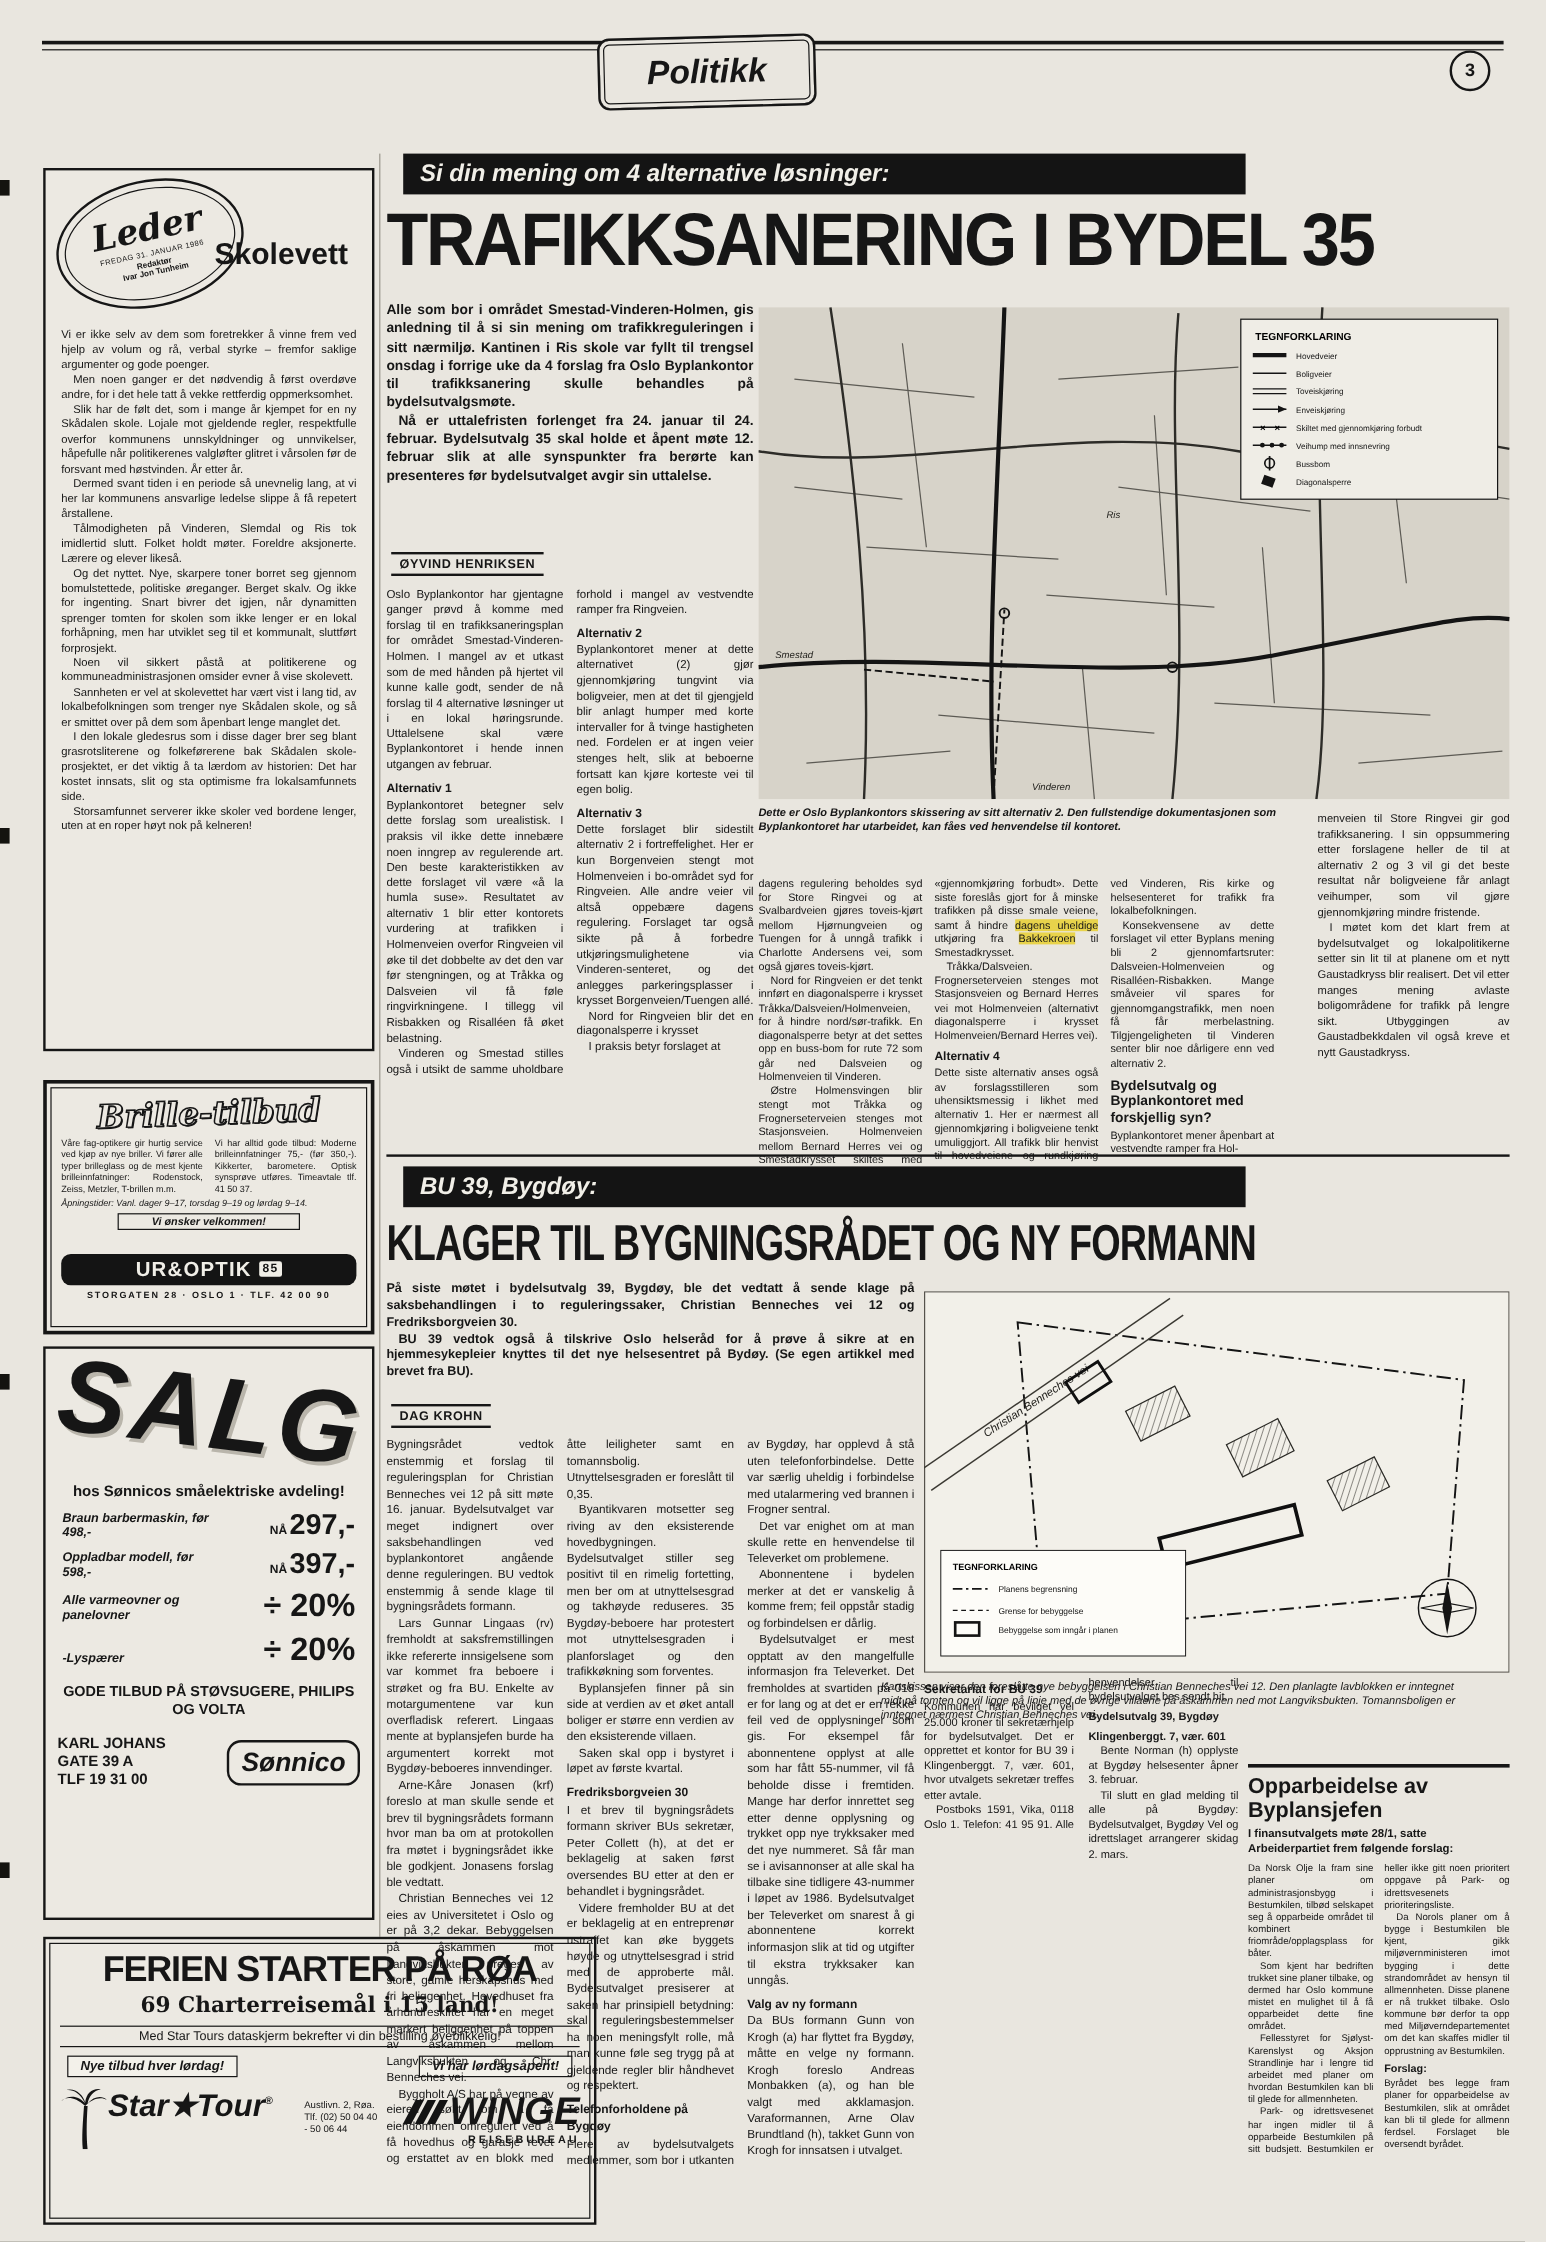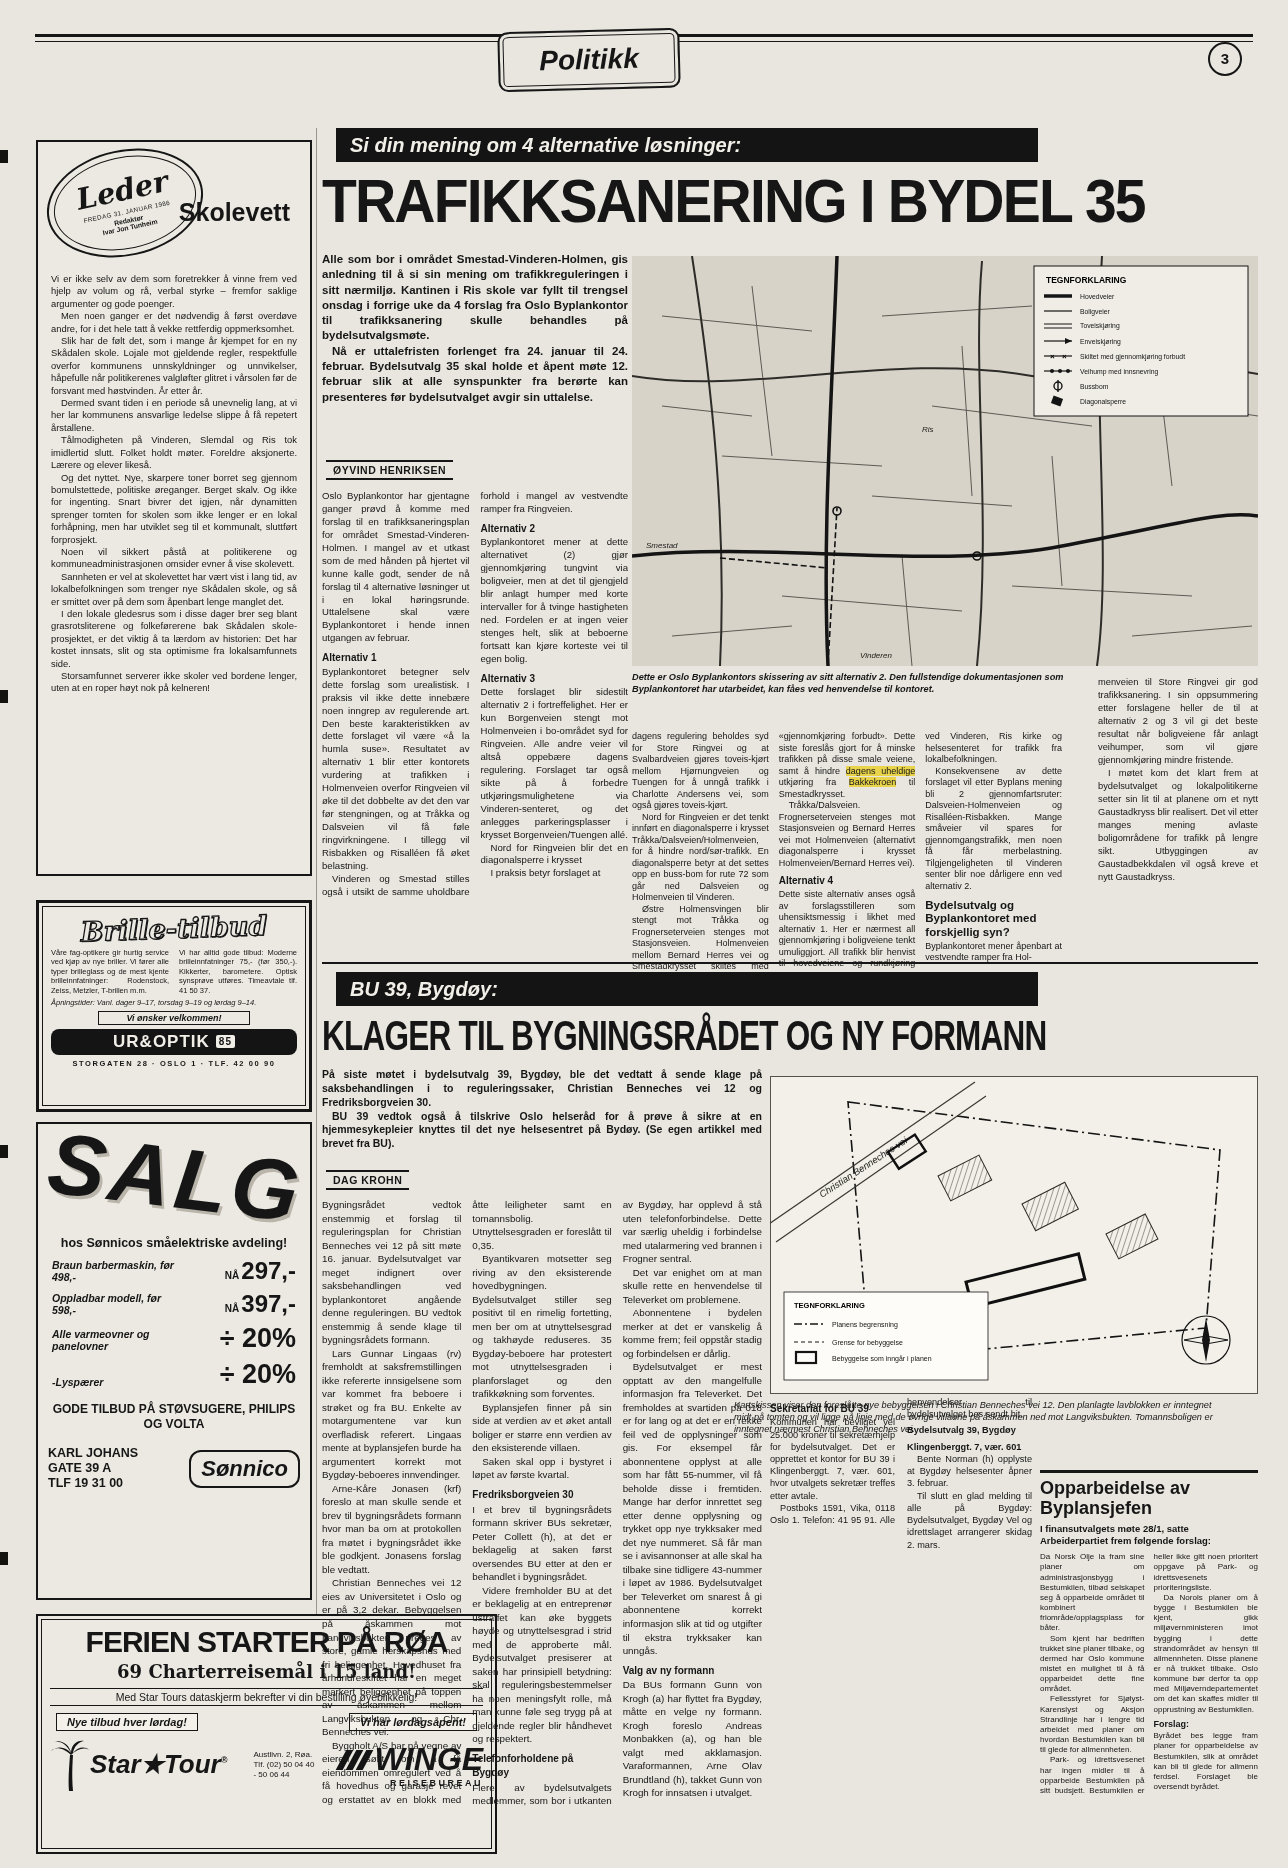--- a/index.html
+++ b/index.html
@@ -25,21 +25,21 @@
   .stamp-date{font-size:6.3px;letter-spacing:.4px;margin-top:3px;}
   .stamp-role{font-size:6.8px;font-weight:bold;margin-top:2px;}
   .stamp-name{font-size:6.8px;font-weight:bold;}
   #leder-title{position:absolute;right:20px;top:56px;font-size:25px;font-weight:bold;}
   #leder-body{margin-top:118px;font-size:9.4px;line-height:1.32;}
   
   #brille{left:36px;top:900px;width:276px;height:212px;border:3px solid #161616;outline:1px solid #161616;outline-offset:-7px;background:#ece9e2;box-sizing:border-box;padding:10px 12px;}
   .brille-title{font-family:"DejaVu Serif",serif;font-style:italic;font-weight:bold;font-size:27px;text-align:center;color:#ece9e2;-webkit-text-stroke:1.3px #161616;text-shadow:1px 1px 0 #161616;transform:rotate(-2deg);margin:0 0 4px;}
   .brille-cols{columns:2;column-gap:10px;font-size:7.5px;line-height:1.25;text-align:justify;}
   .brille-hours{font-size:7.5px;font-style:italic;margin-top:3px;}
-  .brille-welcome{display:block;margin:4px auto 4px;width:150px;border:1px solid #161616;text-align:center;font-weight:bold;font-style:italic;font-size:9px;padding:1px 0;}
+  .brille-welcome{display:block;margin:4px auto 20px;width:150px;border:1px solid #161616;text-align:center;font-weight:bold;font-style:italic;font-size:9px;padding:1px 0;}
   .uroptik{background:#141414;color:#f0eee7;border-radius:8px;height:26px;display:flex;align-items:center;justify-content:center;font-weight:bold;font-size:17px;letter-spacing:1px;}
   .uroptik .badge{background:#f0eee7;color:#141414;font-size:10px;padding:1px 3px;margin-left:6px;border-radius:2px;}
   .brille-addr{text-align:center;font-size:7.5px;font-weight:bold;letter-spacing:1.6px;margin-top:4px;}
   
   #salg{left:36px;top:1122px;width:276px;height:478px;border:2px solid #161616;background:#ece9e2;box-sizing:border-box;padding:8px 10px;}
   .salg-big{font-style:italic;font-weight:900;font-size:86px;line-height:1.05;letter-spacing:4px;text-align:center;transform:rotate(7deg);text-shadow:3px 3px 0 #b9b5ab;}
   .salg-sub{font-weight:bold;font-size:12.5px;text-align:center;margin-top:14px;}
   .salg-row{display:flex;justify-content:space-between;align-items:flex-end;margin:9px 4px 0;}
   .salg-label{font-weight:bold;font-style:italic;font-size:10.5px;width:132px;text-align:left;}
   .salg-val{font-weight:900;font-size:24px;line-height:1;white-space:nowrap;}
@@ -178,21 +178,21 @@
 
   <div class="abs" id="ferie">
     <div class="ferie-title">FERIEN STARTER PÅ RØA</div>
     <div class="ferie-sub">69 Charterreisemål i 15 land!</div>
     <div class="ferie-line">Med Star Tours dataskjerm bekrefter vi din bestilling øyeblikkelig!</div>
     <div class="ferie-boxes">
       <div class="ferie-box">Nye tilbud hver lørdag!</div>
       <div class="ferie-box">Vi har lørdagsåpent!</div>
     </div>
     <div class="ferie-bottom">
-      <div style="display:flex;align-items:center;">
+      <div style="display:flex;align-items:flex-start;">
         <svg width="40" height="52" viewBox="0 0 40 52">
           <path d="M20,16 C19,30 18,42 19,52 L23,52 C22,42 22,30 23,16 Z" fill="#141414"></path>
           <path d="M21,16 C12,8 5,8 1,12 C8,6 16,8 21,14 C16,4 10,2 4,3 C12,0 19,6 21,13 C22,5 27,1 34,2 C28,3 24,8 23,14 C28,8 35,7 39,11 C34,8 27,10 21,16 Z" fill="#141414"></path>
         </svg>
         <span class="star-brand"><span>Star★Tour</span><span class="star-reg">®</span></span>
       </div>
       <div class="ferie-addr">
         <div>Austlivn. 2, Røa.</div>
         <div>Tlf. (02) 50 04 40</div>
         <div>- 50 06 44</div>

